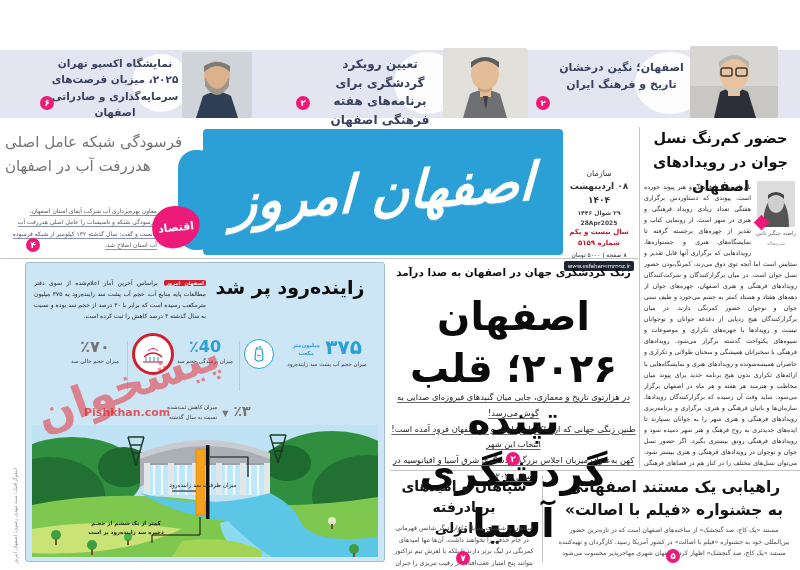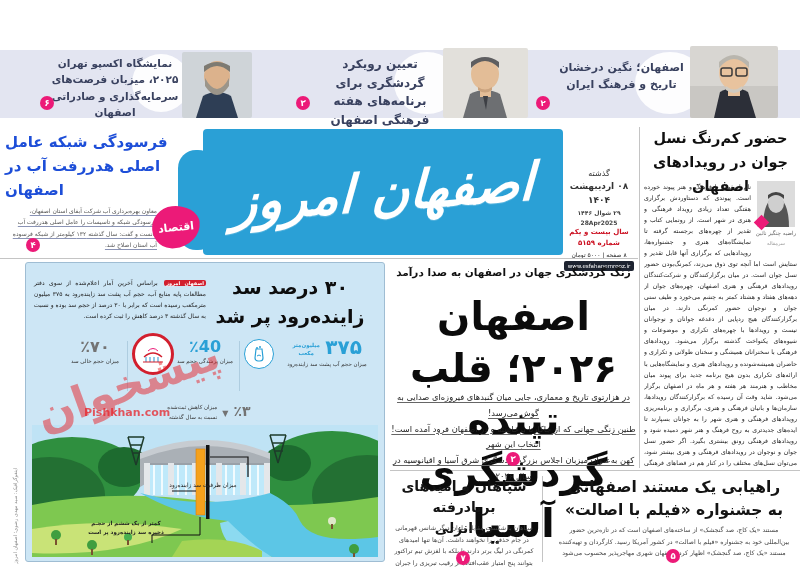--- a/index.html
+++ b/index.html
@@ -23,22 +23,22 @@
              white-space:nowrap;text-shadow:0 1px 0 rgba(255,255,255,.2);}
   .dateblock{position:absolute;right:166px;top:168px;width:70px;text-align:center;color:#333;line-height:1.55;}
   .dateblock .d1{font-size:8px;}
   .dateblock .d2{font-size:9px;font-weight:bold;}
   .dateblock .d3{font-size:6px;font-weight:bold;color:#444;}
   .dateblock .red{color:#cc1122;font-size:7px;font-weight:bold;}
   .dateblock .d5{font-size:6px;color:#222;margin-top:1px;}
   .webbar{margin-top:2px;background:#1d2330;color:#fff;font-size:5.5px;border-radius:2px;padding:1px 2px;}
 
   
-  .econ-title{position:absolute;left:5px;top:130px;width:196px;text-align:left;font-size:15px;font-weight:bold;
-              color:#1d4ed8;line-height:1.6;direction:rtl;}
+  .econ-title{position:absolute;left:5px;top:130px;width:196px;text-align:left;font-size:15px;font-weight:normal;
+              color:#737373;line-height:1.6;direction:rtl;}
   .econ-sum{position:absolute;left:5px;top:205px;width:152px;font-size:6px;color:#555;line-height:1.9;
             text-align:right;text-decoration:underline;text-decoration-color:#8a93b5;text-underline-offset:2px;}
   .econ-tag{position:absolute;left:152px;top:206px;width:48px;height:42px;background:#ec1a78;color:#fff;
             font-size:11px;font-weight:bold;display:flex;align-items:center;justify-content:center;
             border-radius:46% 54% 58% 42%/52% 44% 56% 48%;transform:rotate(-6deg);z-index:3;}
 
   
   .hrule{position:absolute;height:1px;background:#c4c4c4;}
   .vrule{position:absolute;width:1px;background:#c4c4c4;}
 
@@ -143,21 +143,21 @@
   </div>
   <div class="strip-title" style="right:618px;top:55px;width:134px;font-size:10.5px;">نمایشگاه اکسپو تهران ۲۰۲۵، میزبان فرصت‌های سرمایه‌گذاری و صادراتی اصفهان</div>
   <div class="badge" style="right:746px;top:96px;">۶</div>
 
   <div class="logo-swash"></div>
   <div class="logo-box">
     <div class="logo-text">اصفهان امروز</div>
   </div>
 
   <div class="dateblock">
-    <div class="d1">گذشته</div>
+    <div class="d1">سازمان</div>
     <div class="d2">۰۸ اردیبهشت ۱۴۰۴</div>
     <div class="d3">۲۹ شوال ۱۴۴۶</div>
     <div class="d3">28Apr2025</div>
     <div class="red">سال بیست و یکم</div>
     <div class="red">شماره ۵۱۵۹</div>
     <div class="d5">۸ صفحه | ۵۰۰۰ تومان</div>
     <div class="webbar ltr">www.esfahanemrooz.ir</div>
   </div>
 
   <div class="econ-title">فرسودگی شبکه عامل اصلی هدررفت آب در اصفهان</div>
@@ -211,21 +211,20 @@
 
   <div class="sec-title" style="right:262px;top:476px;width:148px;font-size:14px;">
     <div>سپاهان و امیدهای بربادرفته</div>
     <div>در انزلی</div>
   </div>
   <div class="sec-body" style="right:264px;top:522px;width:144px;">سپاهان با شکست مقابل ملوان دیگر شانس قهرمانی در جام حذفی را نخواهند داشت. آن‌ها تنها امیدهای کمرنگی در لیگ برتر دارند تا بلکه با لغزش تیم تراکتور بتوانند پنج امتیاز عقب‌افتاده از رقیب تبریزی را جبران کنند</div>
   <div class="badge" style="right:330px;top:551px;">۷</div>
 
   <div class="info-box">
     <div class="info-title">
-      <div>۳۰ درصد سد</div>
       <div>زاینده‌رود پر شد</div>
     </div>
     <div class="info-intro">
       <span class="src-tag">اصفهان امروز</span>
       <span>براساس آخرین آمار اعلام‌شده از سوی دفتر مطالعات پایه منابع آب، حجم آب پشت سد زاینده‌رود به ۳۷۵ میلیون مترمکعب رسیده است که برابر با ۳۰ درصد از حجم سد بوده و نسبت به سال گذشته ۳ درصد کاهش را ثبت کرده است.</span>
     </div>
 
     <div class="stat" style="right:8px;top:72px;width:98px;">
       <span class="val blue" style="font-size:20px;">۳۷۵</span>
       <span class="blue" style="font-size:5.5px;font-weight:bold;display:inline-block;width:28px;vertical-align:middle;line-height:1.4;">میلیون‌متر مکعب</span>

